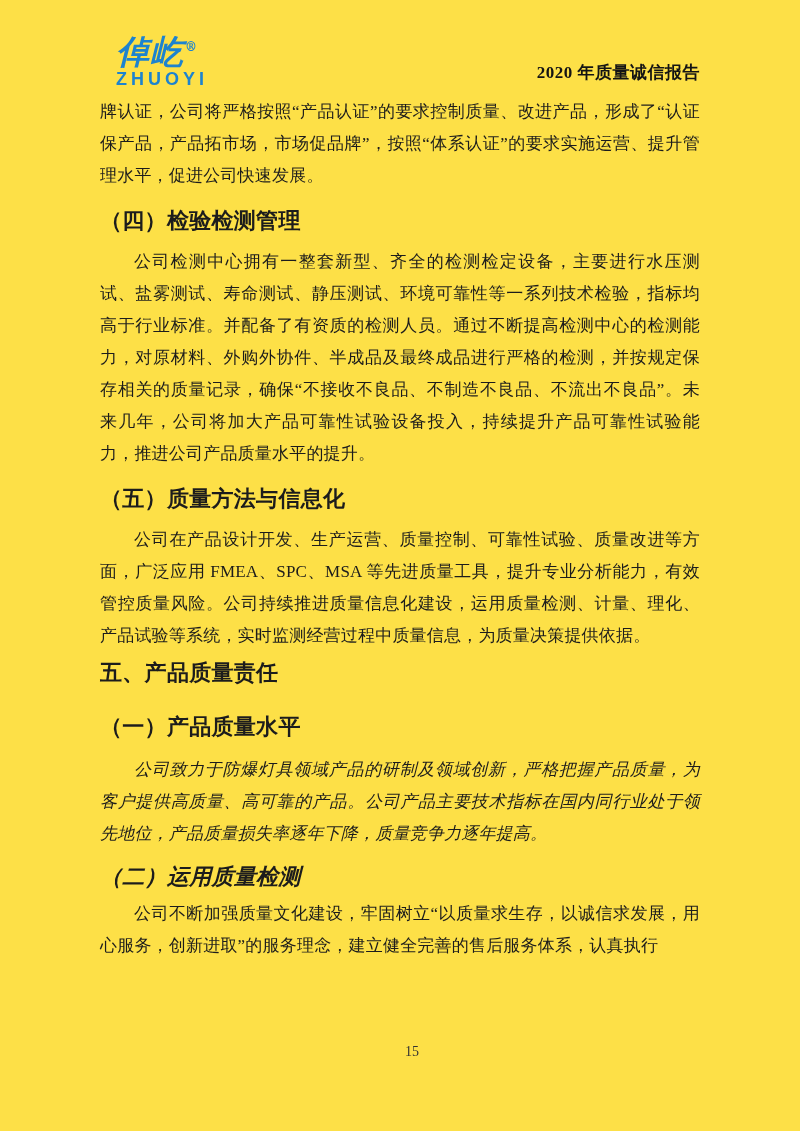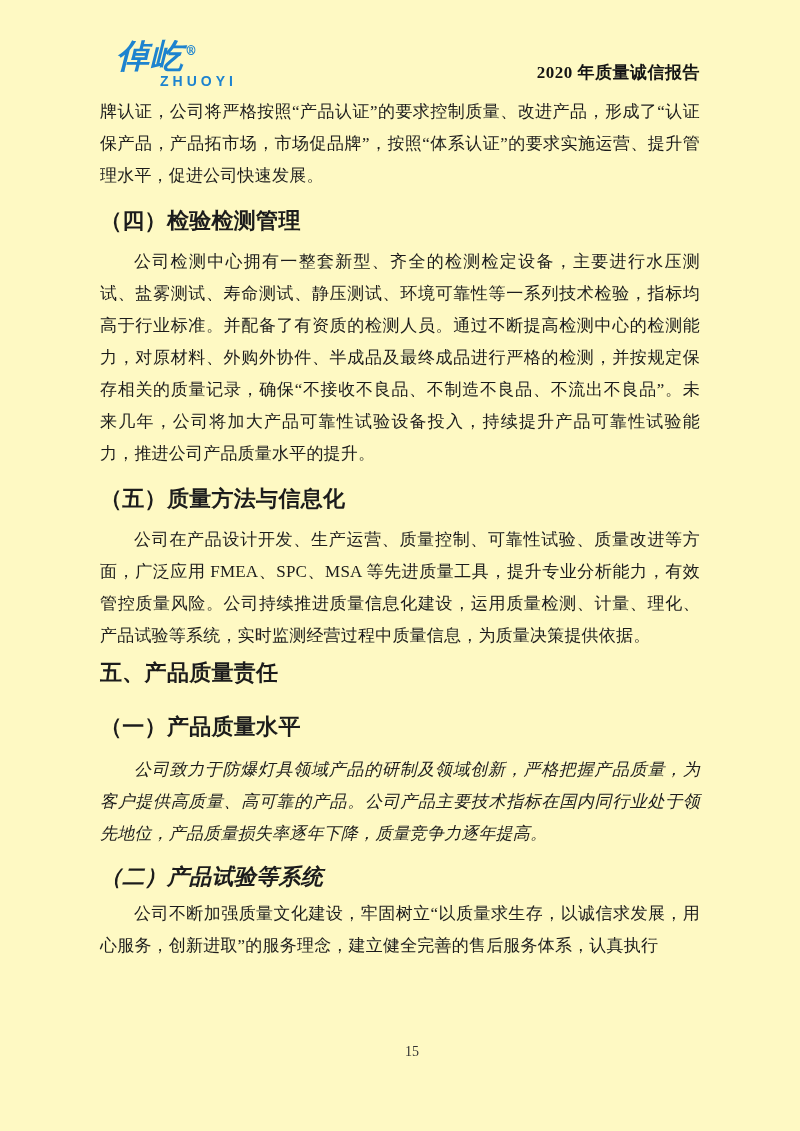--- a/index.html
+++ b/index.html
@@ -5,21 +5,21 @@
   html, body {
     margin: 0;
     padding: 0;
     background: #ffffff;
   }
   .page {
     position: relative;
     width: 800px;
     height: 1131px;
     margin: 0 auto;
-    background: #fef9c3;
+    background: #fde047;
     box-sizing: border-box;
     padding: 0 100px;
     overflow: hidden;
     font-family: "Liberation Serif", "DejaVu Serif", serif;
     color: #1c1c1c;
   }
   
   .header {
     display: flex;
     justify-content: space-between;
@@ -40,26 +40,25 @@
     font-family: "DejaVu Serif", serif;
   }
   .logo-cn sup {
     font-size: 12px;
     font-style: normal;
     vertical-align: super;
     margin-left: 1px;
   }
   .logo-en {
     color: #1d83cf;
-    font-size: 14px;
+    font-size: 18px;
     font-weight: bold;
     letter-spacing: 4px;
     margin-top: 2px;
     font-family: "Liberation Sans", "DejaVu Sans", sans-serif;
-    margin-left: 44px;
   }
   .header-title {
     font-size: 17px;
     font-weight: bold;
     color: #141414;
     margin-bottom: 4px;
     letter-spacing: 0.5px;
   }
   
   .doc-body {
@@ -114,21 +113,21 @@
 
   <div class="doc-body">
     <p class="para">牌认证，公司将严格按照“产品认证”的要求控制质量、改进产品，形成了“认证保产品，产品拓市场，市场促品牌”，按照“体系认证”的要求实施运营、提升管理水平，促进公司快速发展。</p>
     <p class="heading mt10">（四）检验检测管理</p>
     <p class="para indent mt6">公司检测中心拥有一整套新型、齐全的检测检定设备，主要进行水压测试、盐雾测试、寿命测试、静压测试、环境可靠性等一系列技术检验，指标均高于行业标准。并配备了有资质的检测人员。通过不断提高检测中心的检测能力，对原材料、外购外协件、半成品及最终成品进行严格的检测，并按规定保存相关的质量记录，确保“不接收不良品、不制造不良品、不流出不良品”。未来几年，公司将加大产品可靠性试验设备投入，持续提升产品可靠性试验能力，推进公司产品质量水平的提升。</p>
     <p class="heading mt10">（五）质量方法与信息化</p>
     <p class="para indent mt6">公司在产品设计开发、生产运营、质量控制、可靠性试验、质量改进等方面，广泛应用 FMEA、SPC、MSA 等先进质量工具，提升专业分析能力，有效管控质量风险。公司持续推进质量信息化建设，运用质量检测、计量、理化、产品试验等系统，实时监测经营过程中质量信息，为质量决策提供依据。</p>
     <p class="heading mt2">五、产品质量责任</p>
     <p class="heading mt16">（一）产品质量水平</p>
     <p class="para indent mt8">公司致力于防爆灯具领域产品的研制及领域创新，严格把握产品质量，为客户提供高质量、高可靠的产品。公司产品主要技术指标在国内同行业处于领先地位，产品质量损失率逐年下降，质量竞争力逐年提高。</p>
-    <p class="heading mt8">（二）产品试验等系统</p>
+    <p class="heading mt8">（二）运用质量检测</p>
     <p class="para indent mt2">公司不断加强质量文化建设，牢固树立“以质量求生存，以诚信求发展，用心服务，创新进取”的服务理念，建立健全完善的售后服务体系，认真执行</p>
   </div>
 
   <div class="footer">
     <span class="page-number">15</span>
   </div>
 
 </div>
 
 </body></html>

